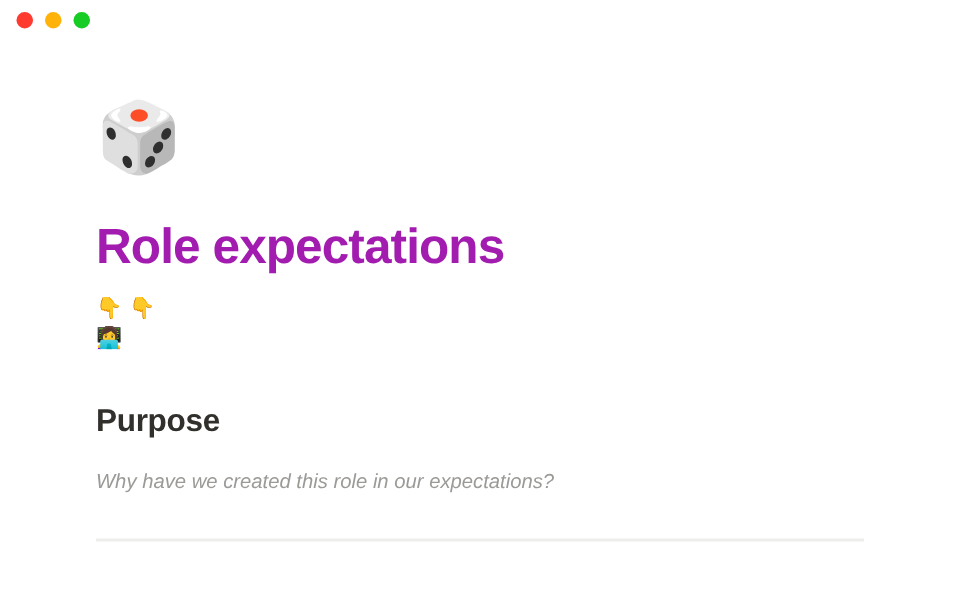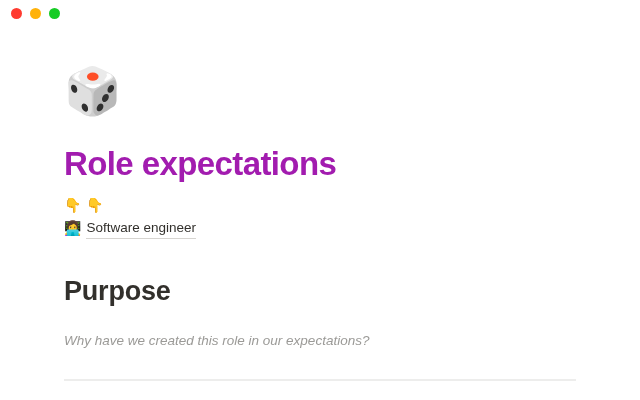--- a/index.html
+++ b/index.html
@@ -95,21 +95,21 @@
   }
   .meta-link {
     text-decoration: none;
     border-bottom: 1px solid #d6d4d0;
     padding-bottom: 1px;
     color: #32302c;
     cursor: pointer;
   }
 
   .section-heading {
-    font-size: 27px;
+    font-size: 21px;
     font-weight: bold;
     color: #32302c;
     letter-spacing: -0.2px;
     margin-top: 36px;
     line-height: 1.25;
   }
 
   .section-hint {
     font-size: 13.5px;
     font-style: italic;
@@ -144,21 +144,20 @@
 
     <h1 class="page-title">Role expectations</h1>
 
     <div class="meta-line">
       <span class="emo">👇</span>
       <span class="emo">👇</span>
     </div>
 
     <div class="meta-line meta-line-2">
       <span class="emo">👩‍💻</span>
-      <span class="meta-link">Software engineer</span>
     </div>
 
     <h2 class="section-heading">Purpose</h2>
 
     <p class="section-hint">Why have we created this role in our expectations?</p>
 
     <hr class="divider">
 
   </div>
 </div>

